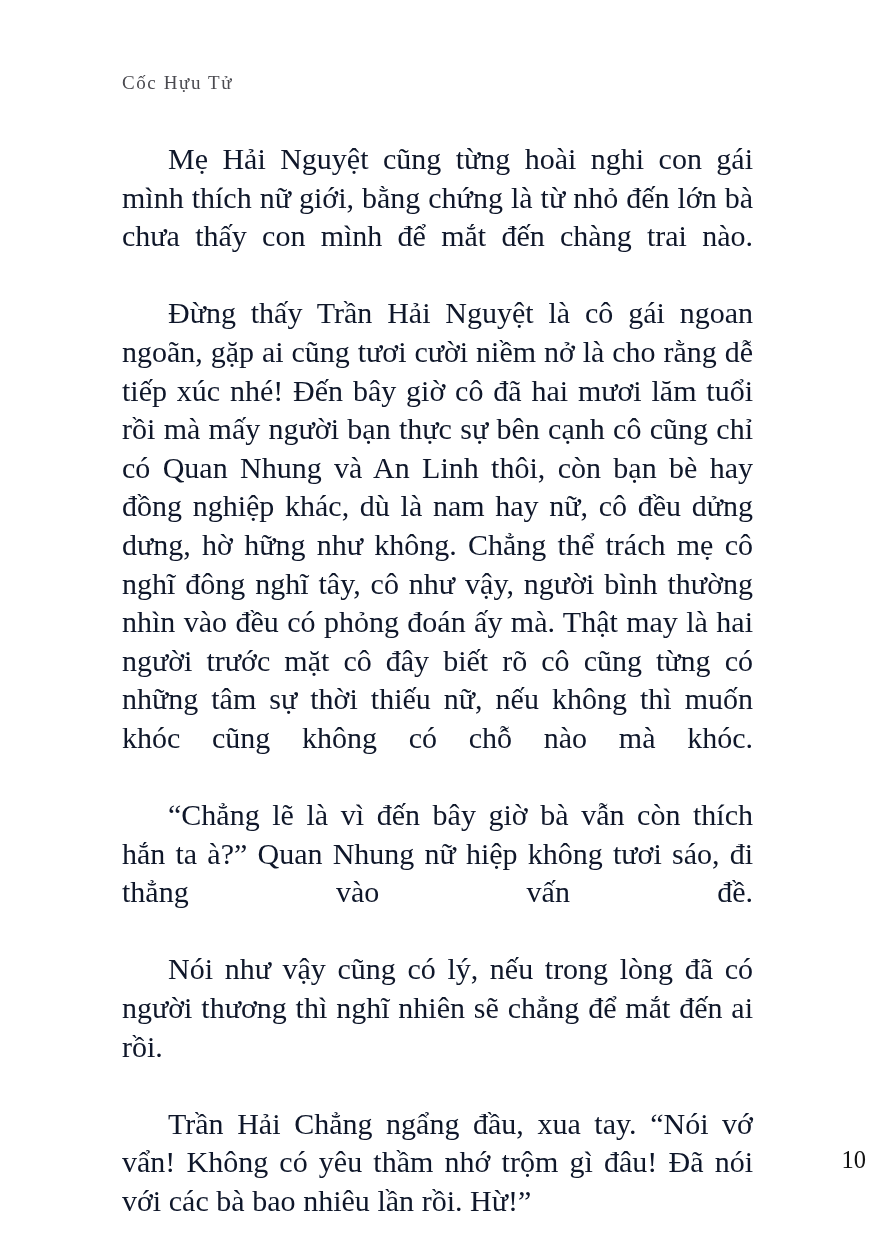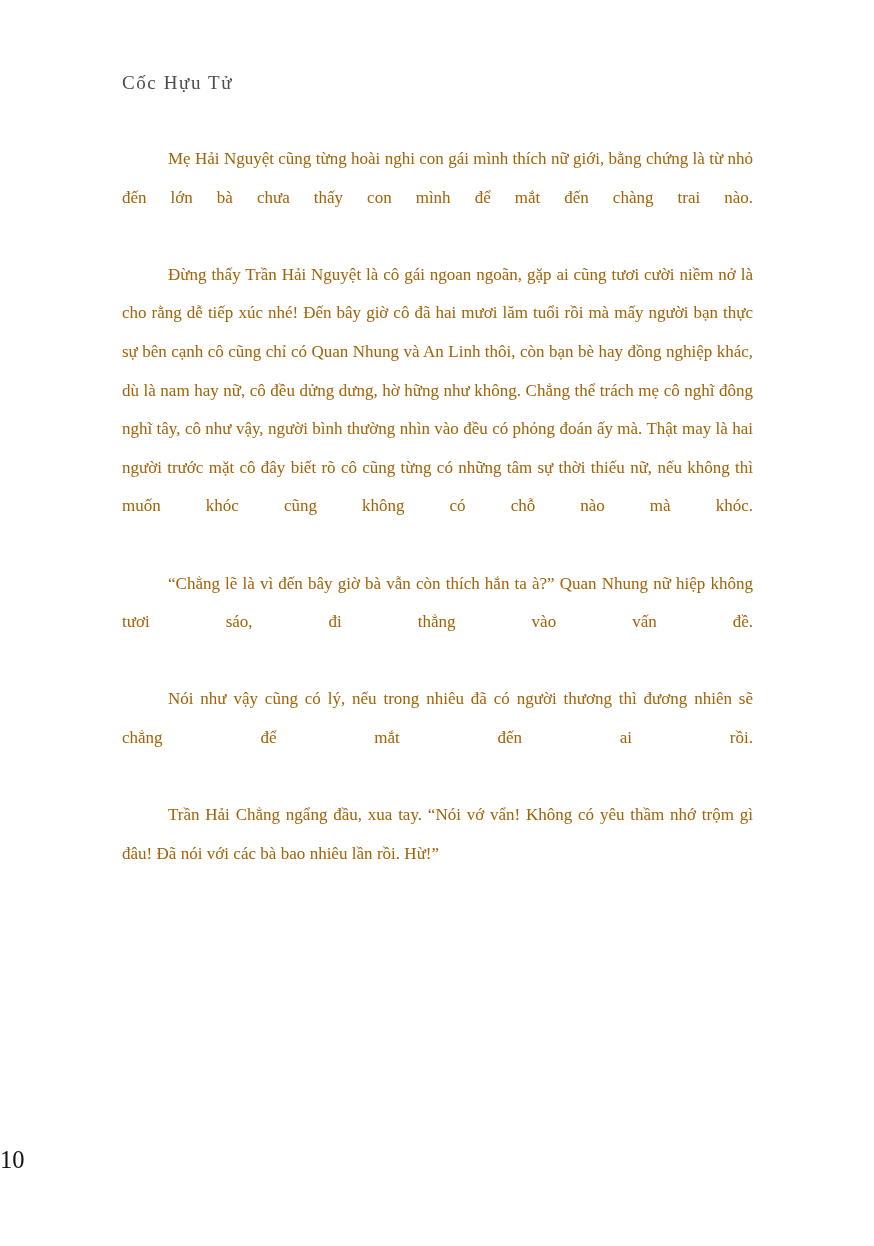--- a/index.html
+++ b/index.html
@@ -44,60 +44,60 @@
     left: 122px;
     top: 140px;
     width: 631px;
   }
 
   .para {
     margin: 0;
     text-indent: 46px;
     text-align: justify;
     text-justify: inter-word;
-    font-size: 17px;
+    font-size: 30px;
     line-height: 38.6px;
-    color: #a16207;
+    color: #0f172a;
     font-family: "Liberation Serif", "DejaVu Serif", serif;
     hyphens: none;
     -webkit-hyphens: none;
     word-spacing: 0.1px;
   }
 
   
   .para::after {
     content: "";
     display: inline-block;
     width: 100%;
   }
   .para.no-stretch::after { display: none; }
 
   
   .folio {
     position: absolute;
     left: 0;
-    right: 16px;
+    right: 8px;
     top: 1148px;
-    text-align: left;
+    text-align: right;
     font-size: 24.5px;
     line-height: 1;
     color: #121212;
     font-family: "Liberation Serif", "DejaVu Serif", serif;
   }
 </style>
 </head>
 <body>
 
 <div class="page">
 
   <div class="running-header">Cốc Hựu Tử</div>
 
   <div class="text-block">
     <p class="para">Mẹ Hải Nguyệt cũng từng hoài nghi con gái mình thích nữ giới, bằng chứng là từ nhỏ đến lớn bà chưa thấy con mình để mắt đến chàng trai nào.</p>
     <p class="para">Đừng thấy Trần Hải Nguyệt là cô gái ngoan ngoãn, gặp ai cũng tươi cười niềm nở là cho rằng dễ tiếp xúc nhé! Đến bây giờ cô đã hai mươi lăm tuổi rồi mà mấy người bạn thực sự bên cạnh cô cũng chỉ có Quan Nhung và An Linh thôi, còn bạn bè hay đồng nghiệp khác, dù là nam hay nữ, cô đều dửng dưng, hờ hững như không. Chẳng thể trách mẹ cô nghĩ đông nghĩ tây, cô như vậy, người bình thường nhìn vào đều có phỏng đoán ấy mà. Thật may là hai người trước mặt cô đây biết rõ cô cũng từng có những tâm sự thời thiếu nữ, nếu không thì muốn khóc cũng không có chỗ nào mà khóc.</p>
     <p class="para">“Chẳng lẽ là vì đến bây giờ bà vẫn còn thích hắn ta à?” Quan Nhung nữ hiệp không tươi sáo, đi thẳng vào vấn đề.</p>
-    <p class="para">Nói như vậy cũng có lý, nếu trong nhiêu đã có người thương thì đương nhiên sẽ chẳng để mắt đến ai rồi.</p>
+    <p class="para">Nói như vậy cũng có lý, nếu trong lòng đã có người thương thì nghĩ nhiên sẽ chẳng để mắt đến ai rồi.</p>
     <p class="para no-stretch">Trần Hải Chẳng ngẩng đầu, xua tay. “Nói vớ vẩn! Không có yêu thầm nhớ trộm gì đâu! Đã nói với các bà bao nhiêu lần rồi. Hừ!”</p>
   </div>
 
   <div class="folio">10</div>
 
 </div>
 
 </body></html>

